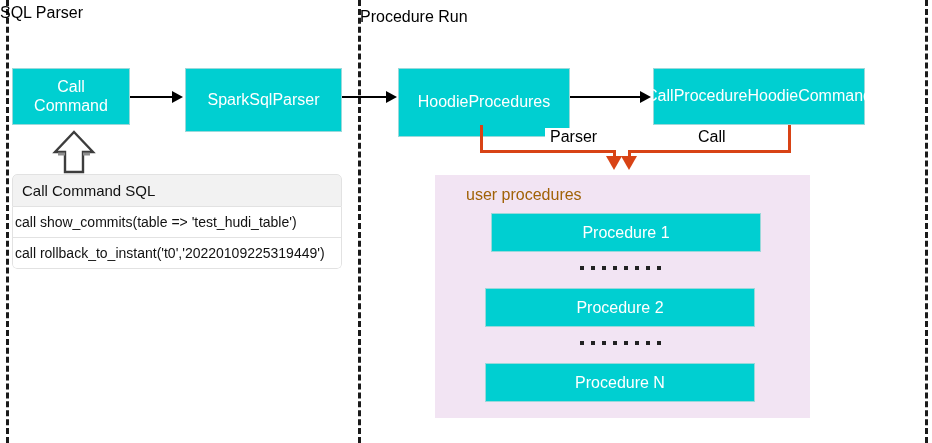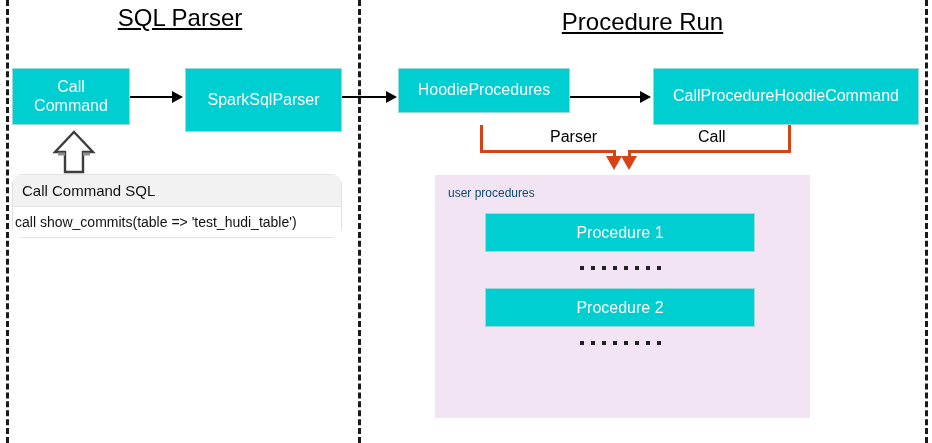--- a/index.html
+++ b/index.html
@@ -24,25 +24,24 @@
     height: 443px;
     border-left: 3px dashed #1a1a1a;
   }
   #divider-left   { left: 6px; }
   #divider-mid    { left: 358px; }
   #divider-right  { left: 925px; }
 
   
   .section-title {
     position: absolute;
-    font-size: 24px;
+    font-size: 16px;
     color: #000000;
     white-space: nowrap;
-    text-align: center;
-    text-decoration: underline;
+    text-align: left;
   }
   #title-sql  { left: 0px;   top: 4px; width: 360px; }
   #title-proc { left: 360px; top: 8px; width: 565px; }
 
   
   .node {
     position: absolute;
     background: #00CFD1;
     color: #ffffff;
     display: flex;
@@ -50,22 +49,22 @@
     justify-content: center;
     text-align: center;
     font-size: 16px;
     line-height: 1.15;
     box-sizing: border-box;
     border: 1px solid #9ad9da;
     white-space: pre-line;
   }
   #node-call-command { left: 12px;  top: 68px; width: 118px; height: 57px; }
   #node-spark-parser { left: 185px; top: 68px; width: 157px; height: 64px; }
-  #node-hoodie-procs { left: 398px; top: 68px; width: 172px; height: 45px; }
-  #node-call-proc-cmd{ left: 653px; top: 68px; width: 266px; height: 57px; }
+  #node-hoodie-procs { left: 398px; top: 68px; width: 172px; height: 69px; }
+  #node-call-proc-cmd{ left: 653px; top: 68px; width: 212px; height: 57px; }
 
   
   .arrow-h {
     position: absolute;
     height: 0;
     border-top: 2px solid #000000;
   }
   .arrow-head-r {
     position: absolute;
     width: 0; height: 0;
@@ -88,21 +87,21 @@
     width: 44px;
     height: 44px;
   }
 
   
   #sql-card {
     position: absolute;
     left: 12px;
     top: 174px;
     width: 330px;
-    border-radius: 11px;
+    border-radius: 5px;
     overflow: hidden;
     box-sizing: border-box;
     background: #ffffff;
   }
   .sql-card-header {
     background: #f2f2f2;
     border: 1px solid #e2e2e2;
     border-radius: 5px 5px 0 0;
     font-size: 15px;
     color: #111111;
@@ -152,40 +151,40 @@
   #procedures-panel {
     position: absolute;
     left: 435px;
     top: 175px;
     width: 375px;
     height: 243px;
     background: #F2E4F3;
   }
   #procedures-panel-label {
     position: absolute;
-    left: 13px;
+    left: 31px;
     top: 11px;
-    font-size: 12px;
-    color: #0c4a6e;
+    font-size: 16px;
+    color: #a16207;
   }
   .procedure-box {
     position: absolute;
     left: 50px;
     width: 270px;
     height: 39px;
     background: #00CFD1;
     border: 1px solid #9ad9da;
     box-sizing: border-box;
     color: #ffffff;
     font-size: 16px;
     display: flex;
     align-items: center;
     justify-content: center;
   }
-  #procedure-box-1 { top: 38px; }
+  #procedure-box-1 { top: 38px; margin-left: 6px; }
   #procedure-box-2 { top: 113px; }
   #procedure-box-3 { top: 188px; }
 
   .dots-separator {
     position: absolute;
     left: 50px;
     width: 270px;
     height: 10px;
     display: flex;
     align-items: center;
@@ -226,20 +225,21 @@
   <div class="arrow-head-r" id="arrow3-head"></div>
 
   <svg id="block-arrow-up" viewBox="0 0 44 44">
     <path d="M22 2 L41 22 L31 22 L31 42 L13 42 L13 22 L3 22 Z" fill="#ffffff" stroke="#3d3d3d" stroke-width="2.4" stroke-linejoin="miter"></path>
     <path d="M13 24 L6 24 M31 24 L38 24" stroke="#8d8d8d" stroke-width="3"></path>
   </svg>
 
   <div id="sql-card">
     <div class="sql-card-header">Call Command SQL</div>
     <div class="sql-card-row">call show_commits(table =&gt; 'test_hudi_table')</div>
+    <div class="sql-card-row">call rollback_to_instant('t0','20220109225319449')</div>
   </div>
 
   <div class="orange-seg orange-v" style="left:480px; top:125px; height:28px;"></div>
   <div class="orange-seg orange-h" style="left:480px; top:150px; width:136px;"></div>
   <div class="orange-seg orange-v" style="left:613px; top:150px; height:8px;"></div>
   <div class="orange-head-down" style="left:606px; top:156px;"></div>
 
   <div class="orange-seg orange-v" style="left:788px; top:125px; height:28px;"></div>
   <div class="orange-seg orange-h" style="left:628px; top:150px; width:163px;"></div>
   <div class="orange-seg orange-v" style="left:628px; top:150px; height:8px;"></div>
@@ -270,15 +270,16 @@
       <span class="dot"></span>
         <span class="dot"></span>
         <span class="dot"></span>
         <span class="dot"></span>
       <span class="dot"></span>
         <span class="dot"></span>
         <span class="dot"></span>
         <span class="dot"></span>
     </div>
 
+    <div class="procedure-box" id="procedure-box-3">Procedure N</div>
   </div>
 
 </div>
 
 </body></html>

